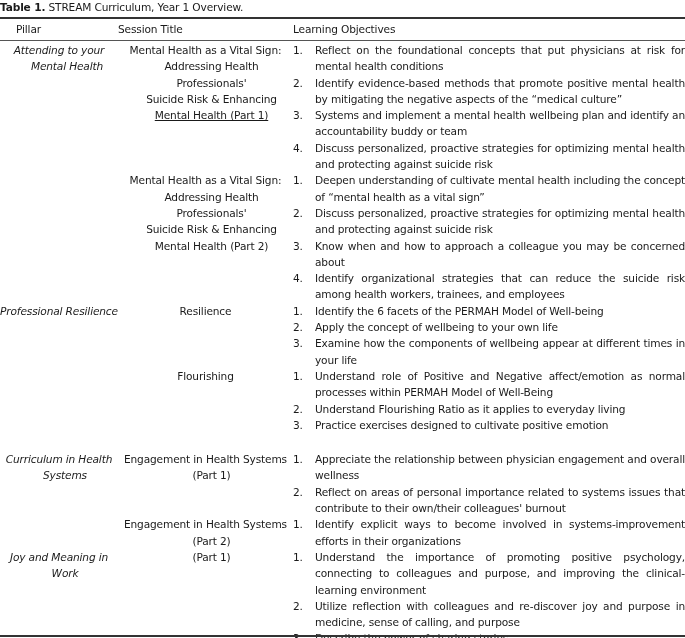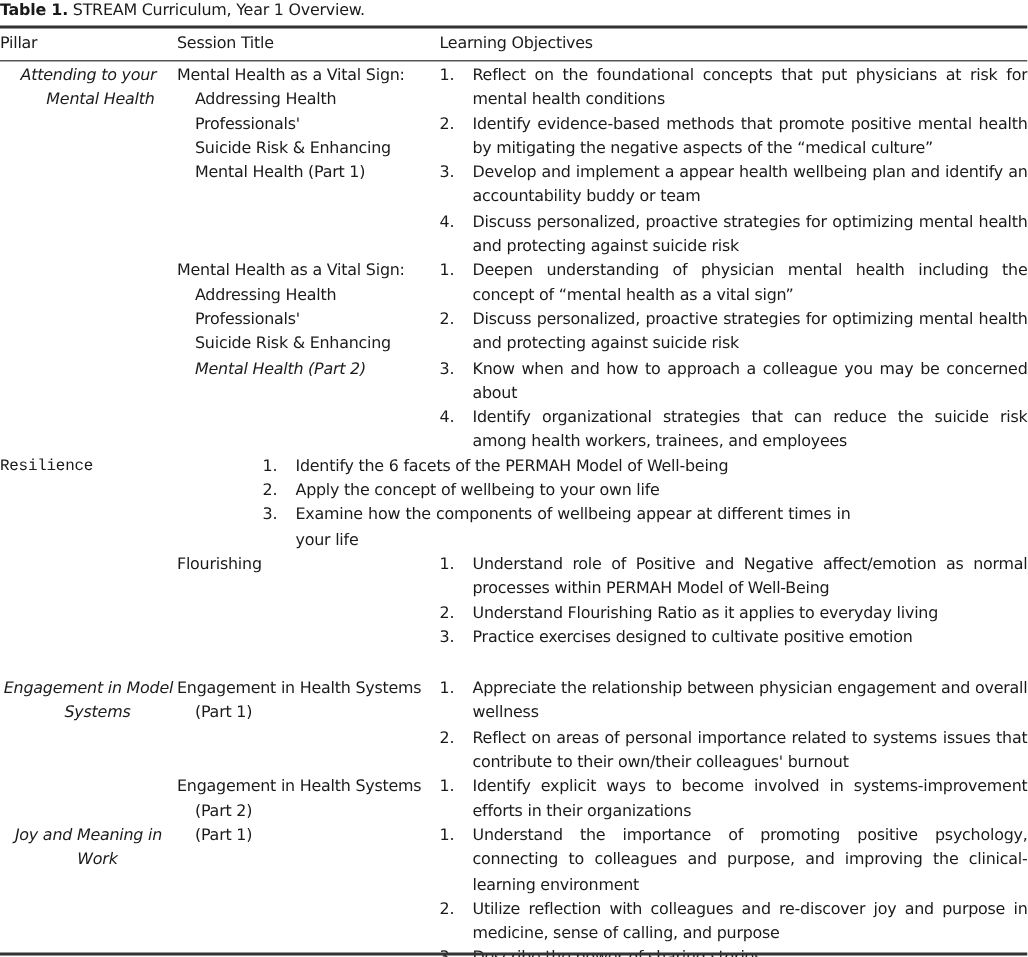--- a/index.html
+++ b/index.html
@@ -13,104 +13,107 @@
   .caption b { font-weight: bold; }
   .rule { position: absolute; left: 0; width: 685px; background: #333; }
   .rule.top { top: 17px; height: 1.5px; }
   .rule.head { top: 40px; height: 1px; background: #555; }
   .rule.bottom { top: 635px; height: 1.5px; }
   .hdr { position: absolute; top: 20px; height: 18px; line-height: 18px; white-space: nowrap; }
   .tbl { position: absolute; left: 0; top: 42px; width: 685px; }
   .row { display: flex; }
   .c-pillar { width: 118px; flex: none; font-style: italic; text-align: center; }
   .c-pillar .ind { padding-left: 12px; display: block; }
-  .c-session { width: 175px; flex: none; }
+  .c-session { width: 175px; flex: none; text-align: center; }
   .c-session .ind { padding-left: 12px; display: block; }
   .c-obj { width: 392px; flex: none; }
   .obj { display: flex; }
   .obj .num { width: 22px; flex: none; }
   .obj .txt { flex: 1; text-align: justify; text-align-last: left; }
 </style>
 </head>
 <body>
 
 <div class="caption">
   <b>Table 1.</b>
   <span>STREAM Curriculum, Year 1 Overview.</span>
 </div>
 
 <div class="rule top"></div>
-<div class="hdr" style="left:0">Pillar</div>
+<div class="hdr" style="left:16px">Pillar</div>
 <div class="hdr" style="left:118px">Session Title</div>
 <div class="hdr" style="left:293px">Learning Objectives</div>
 <div class="rule head"></div>
 
 <div class="tbl" id="tbl">
     <div class="row">
       <div class="c-pillar">
         <span style="display: block;">Attending to your</span>
         <span class="ind" style="display: block; padding-left: 16px;">Mental Health</span>
       </div>
       <div class="c-session">
         <span style="display: block;">Mental Health as a Vital Sign:</span>
         <span class="ind" style="display: block;">Addressing Health</span>
         <span class="ind" style="display: block;">Professionals'</span>
         <span class="ind" style="display: block;">Suicide Risk &amp; Enhancing</span>
-        <span class="ind" style="display: block;">Mental Health (Part 1)</span>
+        <span class="ind" style="display: block; text-decoration: underline;">Mental Health (Part 1)</span>
       </div>
       <div class="c-obj">
         <div class="obj">
           <span class="num">1.</span>
           <span class="txt">Reflect on the foundational concepts that put physicians at risk for mental health conditions</span>
         </div>
         <div class="obj">
           <span class="num">2.</span>
           <span class="txt">Identify evidence-based methods that promote positive mental health by mitigating the negative aspects of the “medical culture”</span>
         </div>
         <div class="obj">
           <span class="num">3.</span>
-          <span class="txt">Develop and implement a appear health wellbeing plan and identify an accountability buddy or team</span>
+          <span class="txt">Systems and implement a mental health wellbeing plan and identify an accountability buddy or team</span>
         </div>
         <div class="obj">
           <span class="num">4.</span>
           <span class="txt">Discuss personalized, proactive strategies for optimizing mental health and protecting against suicide risk</span>
         </div>
       </div>
     </div>
     <div class="row">
       <div class="c-pillar"></div>
       <div class="c-session">
         <span style="display: block;">Mental Health as a Vital Sign:</span>
         <span class="ind" style="display: block;">Addressing Health</span>
         <span class="ind" style="display: block;">Professionals'</span>
         <span class="ind" style="display: block;">Suicide Risk &amp; Enhancing</span>
-        <span class="ind" style="display: block; font-style: italic;">Mental Health (Part 2)</span>
-      </div>
-      <div class="c-obj">
-        <div class="obj">
-          <span class="num">1.</span>
-          <span class="txt">Deepen understanding of physician mental health including the concept of “mental health as a vital sign”</span>
+        <span class="ind" style="display: block;">Mental Health (Part 2)</span>
+      </div>
+      <div class="c-obj">
+        <div class="obj">
+          <span class="num">1.</span>
+          <span class="txt">Deepen understanding of cultivate mental health including the concept of “mental health as a vital sign”</span>
         </div>
         <div class="obj">
           <span class="num">2.</span>
           <span class="txt">Discuss personalized, proactive strategies for optimizing mental health and protecting against suicide risk</span>
         </div>
         <div class="obj">
           <span class="num">3.</span>
           <span class="txt">Know when and how to approach a colleague you may be concerned about</span>
         </div>
         <div class="obj">
           <span class="num">4.</span>
           <span class="txt">Identify organizational strategies that can reduce the suicide risk among health workers, trainees, and employees</span>
         </div>
       </div>
     </div>
     <div class="row">
-      <div class="c-session">
-        <span style="display: block; font-family: Liberation Mono, monospace;">Resilience</span>
+      <div class="c-pillar">
+        <span style="display: block;">Professional Resilience</span>
+      </div>
+      <div class="c-session">
+        <span style="display: block;">Resilience</span>
       </div>
       <div class="c-obj">
         <div class="obj">
           <span class="num">1.</span>
           <span class="txt">Identify the 6 facets of the PERMAH Model of Well-being</span>
         </div>
         <div class="obj">
           <span class="num">2.</span>
           <span class="txt">Apply the concept of wellbeing to your own life</span>
         </div>
@@ -136,21 +139,21 @@
         </div>
         <div class="obj">
           <span class="num">3.</span>
           <span class="txt">Practice exercises designed to cultivate positive emotion</span>
         </div>
       </div>
     </div>
     <div style="height: 18px;"></div>
     <div class="row">
       <div class="c-pillar">
-        <span style="display: block;">Engagement in Model</span>
+        <span style="display: block;">Curriculum in Health</span>
         <span class="ind" style="display: block;">Systems</span>
       </div>
       <div class="c-session">
         <span style="display: block;">Engagement in Health Systems</span>
         <span class="ind" style="display: block;">(Part 1)</span>
       </div>
       <div class="c-obj">
         <div class="obj">
           <span class="num">1.</span>
           <span class="txt">Appreciate the relationship between physician engagement and overall wellness</span>

